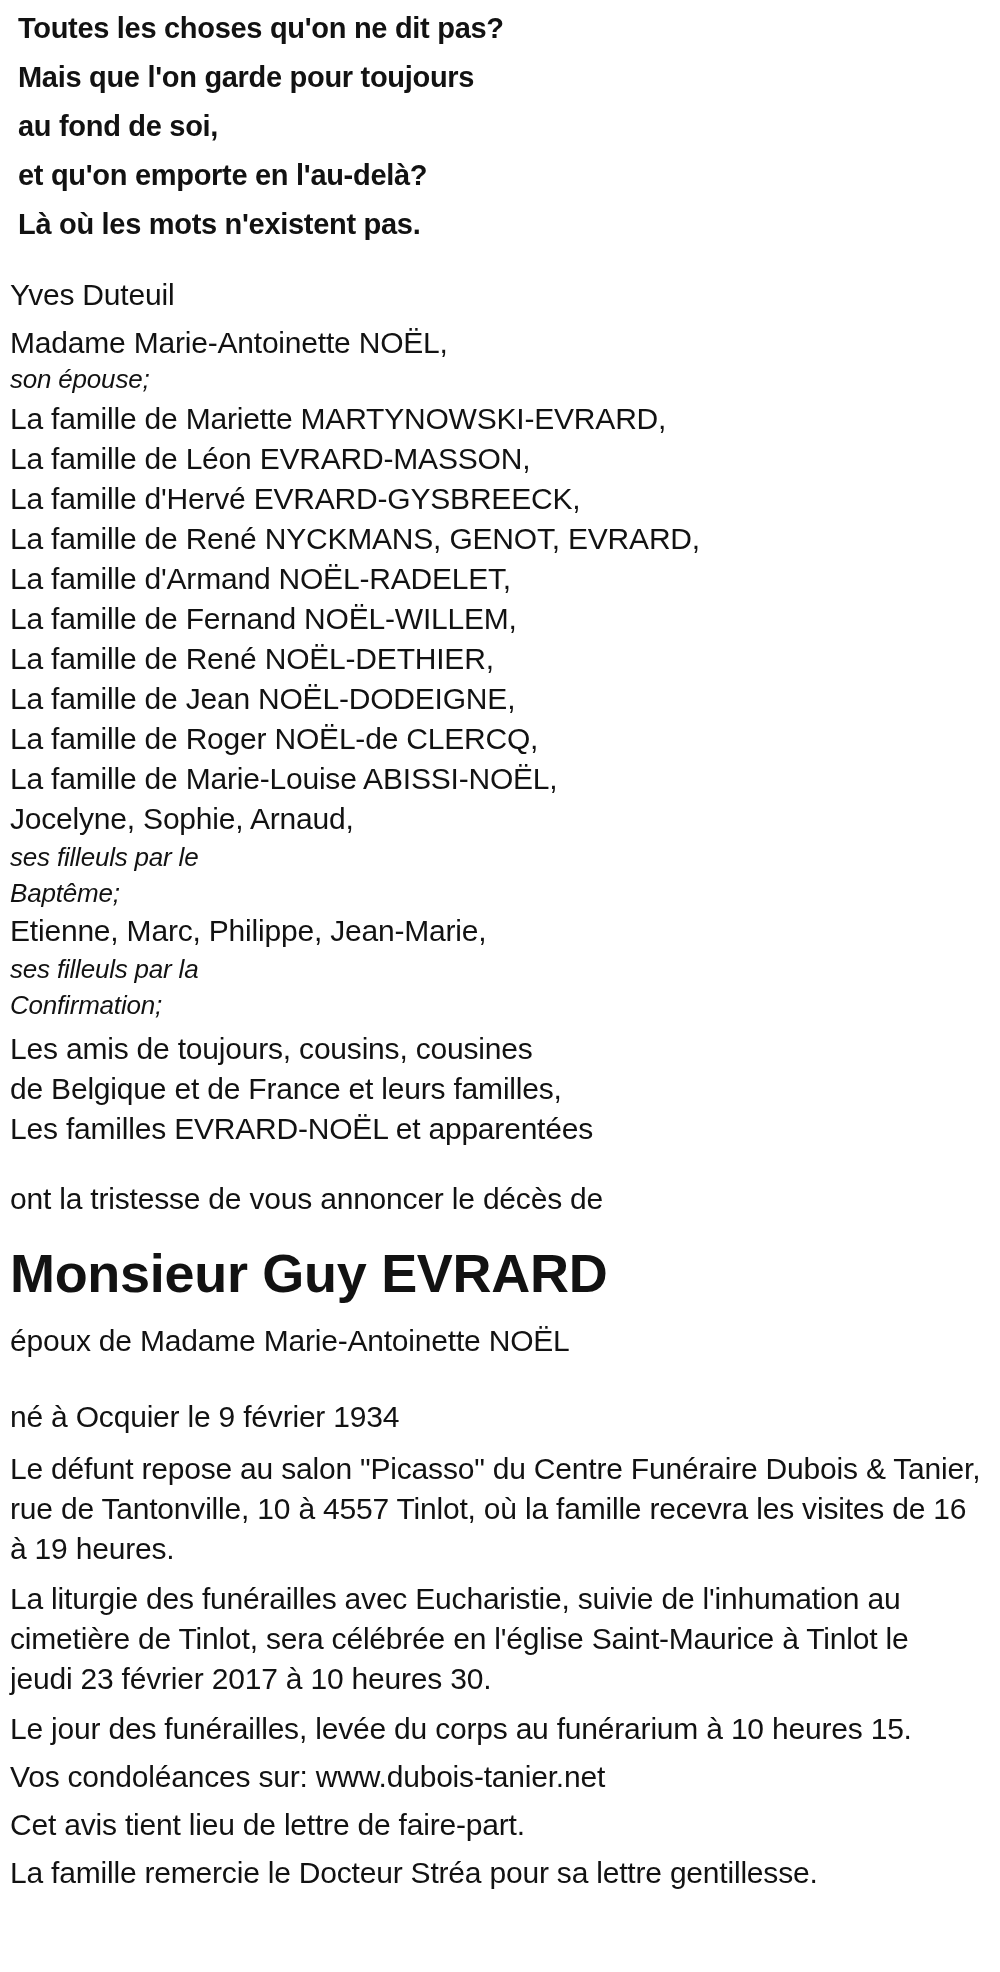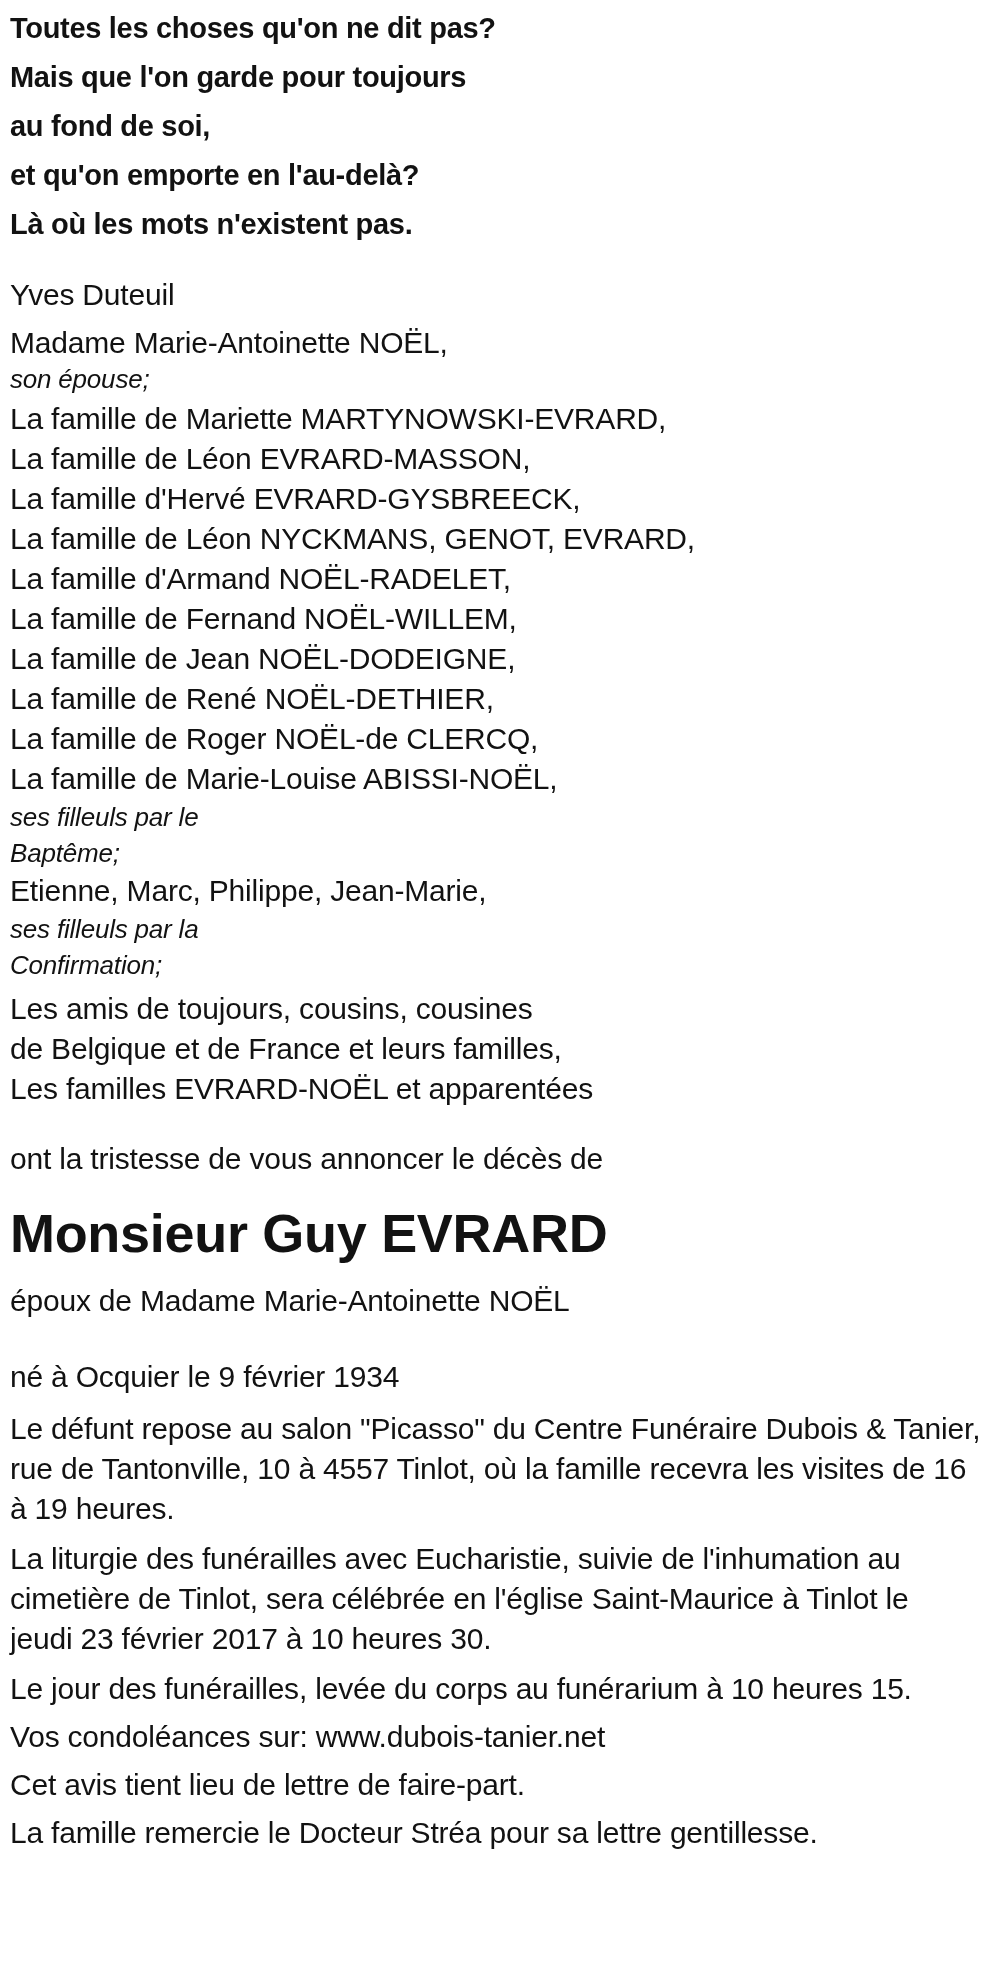--- a/index.html
+++ b/index.html
@@ -23,20 +23,21 @@
   }
   .poem {
     margin-bottom: 26px;
   }
   .poem-line {
     font-weight: bold;
     font-size: 29px;
     line-height: 49px;
     letter-spacing: -0.3px;
     white-space: nowrap;
+    margin-left: 8px;
   }
   .body-line {
     font-size: 30px;
     line-height: 40px;
     letter-spacing: -0.2px;
     white-space: nowrap;
   }
   .attr-line {
     font-size: 26px;
     font-style: italic;
@@ -79,27 +80,28 @@
 
   <div class="body-line">Yves Duteuil</div>
 
   <div class="body-line spouse-name">Madame Marie-Antoinette NOËL,</div>
   <div class="attr-line attr-single">son épouse;</div>
 
   <div class="families">
     <div class="body-line">La famille de Mariette MARTYNOWSKI-EVRARD,</div>
     <div class="body-line">La famille de Léon EVRARD-MASSON,</div>
     <div class="body-line">La famille d'Hervé EVRARD-GYSBREECK,</div>
-    <div class="body-line">La famille de Léon NYCKMANS, GENOT, EVRARD,</div>
+    <div class="body-line">La famille de René NYCKMANS, GENOT, EVRARD,</div>
     <div class="body-line">La famille d'Armand NOËL-RADELET,</div>
     <div class="body-line">La famille de Fernand NOËL-WILLEM,</div>
+    <div class="body-line">La famille de René NOËL-DETHIER,</div>
     <div class="body-line">La famille de Jean NOËL-DODEIGNE,</div>
-    <div class="body-line">La famille de René NOËL-DETHIER,</div>
     <div class="body-line">La famille de Roger NOËL-de CLERCQ,</div>
     <div class="body-line">La famille de Marie-Louise ABISSI-NOËL,</div>
+    <div class="body-line">Jocelyne, Sophie, Arnaud,</div>
   </div>
 
   <div>
     <div class="attr-line attr-double">ses filleuls par le</div>
     <div class="attr-line attr-double">Baptême;</div>
   </div>
 
   <div class="body-line">Etienne, Marc, Philippe, Jean-Marie,</div>
   <div>
     <div class="attr-line attr-double">ses filleuls par la</div>

